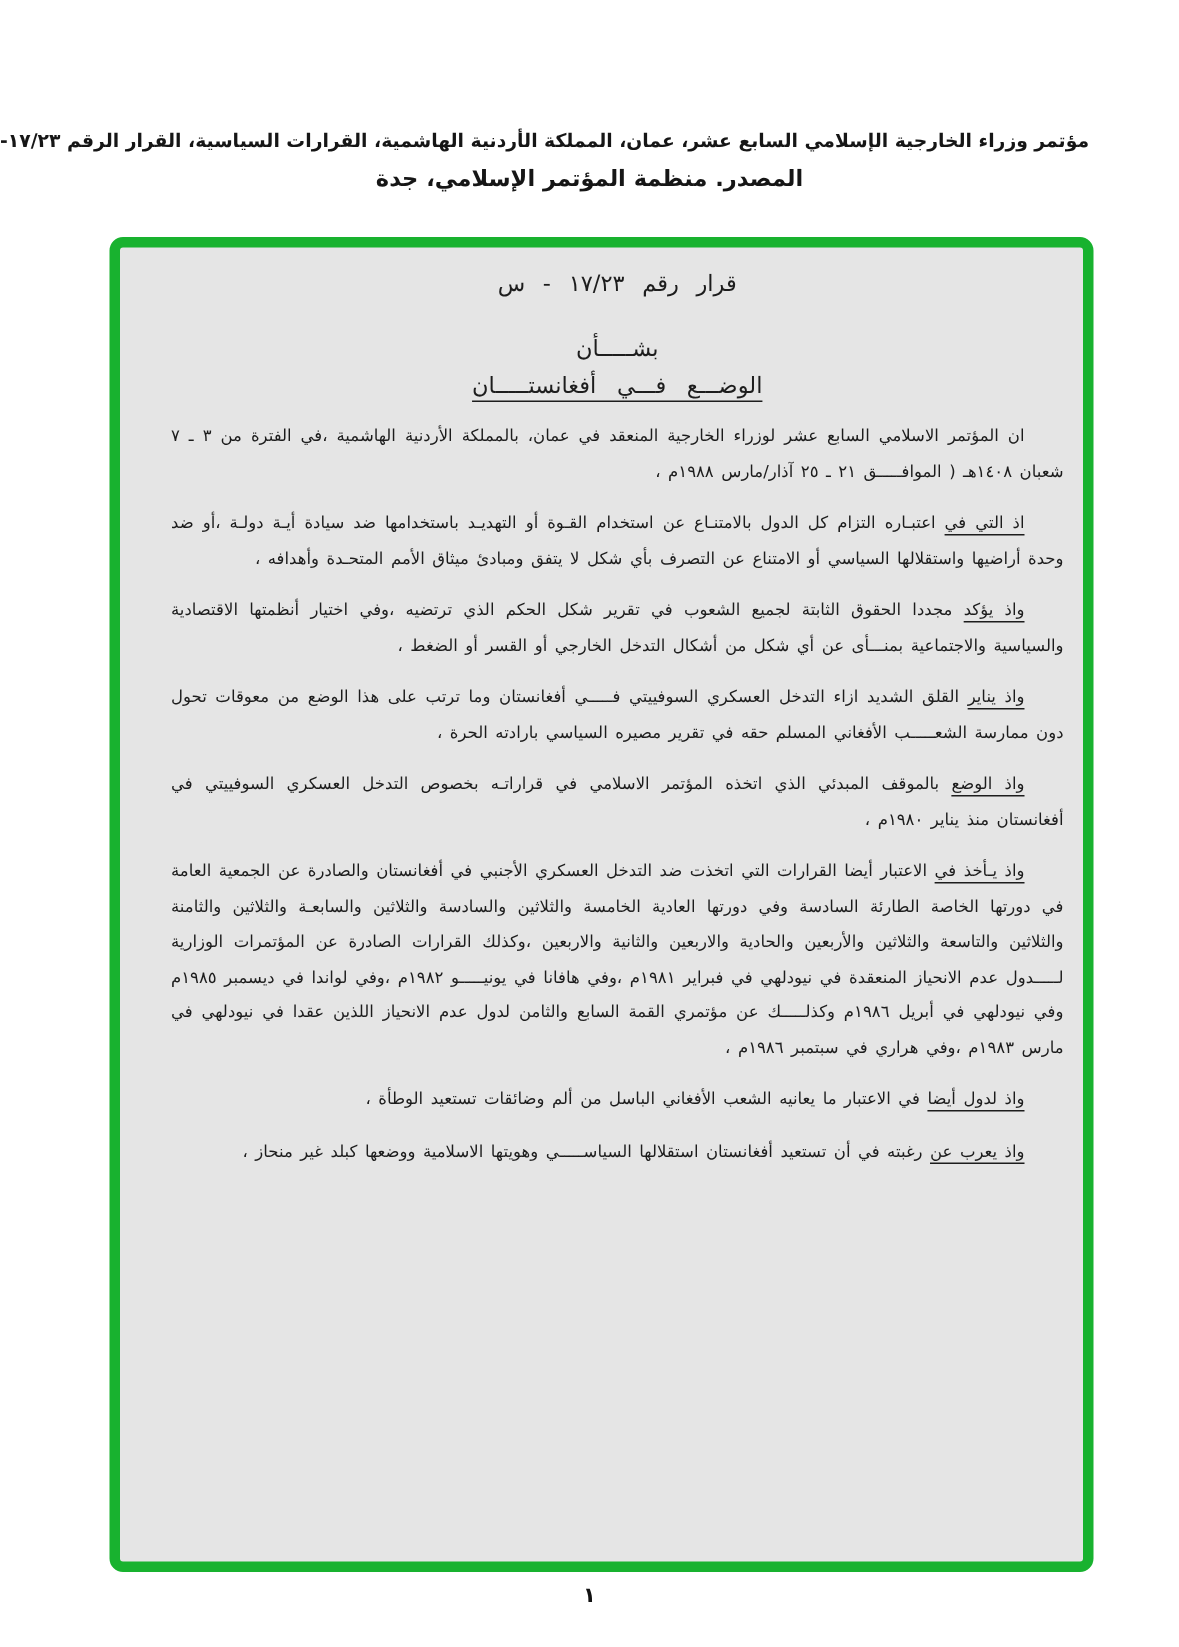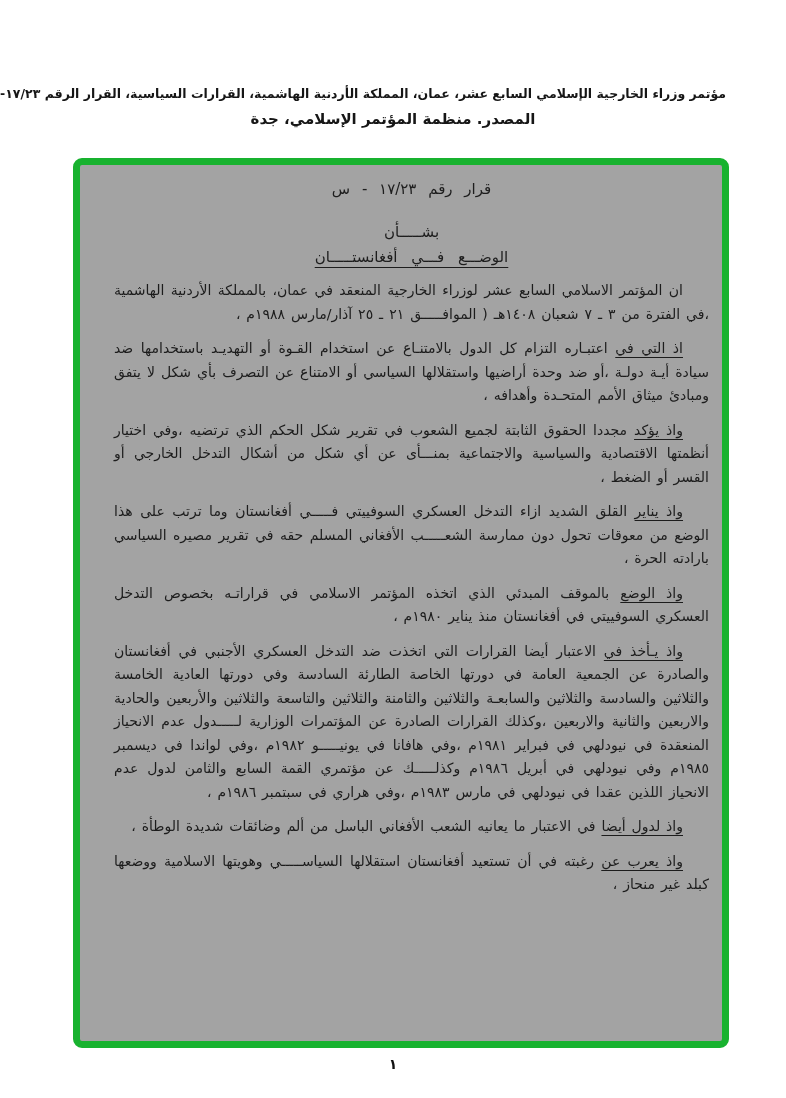--- a/index.html
+++ b/index.html
@@ -31,21 +31,21 @@
     font-weight: bold;
   }
 
   
   .frame {
     position: absolute;
     left: 73px; top: 158px;
     width: 656px; height: 890px;
     border: 7px solid #18b22f;
     border-radius: 9px;
-    background: #a3a3a3;
+    background: #e5e5e5;
   }
   .frame-content {
     position: absolute;
     inset: 0;
     direction: rtl;
     padding: 15px 13px 0 34px;
   }
 
   
   .title-block { text-align: center; margin-bottom: 13px; }
@@ -55,21 +55,21 @@
   .title-subject {
     margin-top: 7px;
     display: inline-block;
     text-decoration: underline;
     text-underline-offset: 5px;
     word-spacing: 9px;
   }
 
   
   .para {
-    font-size: 14px;
+    font-size: 11px;
     line-height: 23.5px;
     text-align: justify;
     text-indent: 26px;
     margin-bottom: 11px;
     color: #1c1c1c;
     word-spacing: 1.5px;
   }
   .lead {
     text-decoration: underline;
     text-underline-offset: 3.5px;
@@ -111,21 +111,21 @@
       <p class="para"><span class="lead">اذ التي في</span><span> اعتبـاره التزام كل الدول بالامتنـاع عن استخدام القـوة أو التهديـد باستخدامها ضد سيادة أيـة دولـة ،أو ضد وحدة أراضيها واستقلالها السياسي أو الامتناع عن التصرف بأي شكل لا يتفق ومبادئ ميثاق الأمم المتحـدة وأهدافه ،</span></p>
 
       <p class="para"><span class="lead">واذ يؤكد</span><span> مجددا الحقوق الثابتة لجميع الشعوب في تقرير شكل الحكم الذي ترتضيه ،وفي اختيار أنظمتها الاقتصادية والسياسية والاجتماعية بمنـــأى عن أي شكل من أشكال التدخل الخارجي أو القسر أو الضغط ،</span></p>
 
       <p class="para"><span class="lead">واذ يناير</span><span> القلق الشديد ازاء التدخل العسكري السوفييتي فـــــي أفغانستان وما ترتب على هذا الوضع من معوقات تحول دون ممارسة الشعـــــب الأفغاني المسلم حقه في تقرير مصيره السياسي بارادته الحرة ،</span></p>
 
       <p class="para"><span class="lead">واذ الوضع</span><span> بالموقف المبدئي الذي اتخذه المؤتمر الاسلامي في قراراتـه بخصوص التدخل العسكري السوفييتي في أفغانستان منذ يناير ١٩٨٠م ،</span></p>
 
       <p class="para"><span class="lead">واذ يـأخذ في</span><span> الاعتبار أيضا القرارات التي اتخذت ضد التدخل العسكري الأجنبي في أفغانستان والصادرة عن الجمعية العامة في دورتها الخاصة الطارئة السادسة وفي دورتها العادية الخامسة والثلاثين والسادسة والثلاثين والسابعـة والثلاثين والثامنة والثلاثين والتاسعة والثلاثين والأربعين والحادية والاربعين والثانية والاربعين ،وكذلك القرارات الصادرة عن المؤتمرات الوزارية لـــــدول عدم الانحياز المنعقدة في نيودلهي في فبراير ١٩٨١م ،وفي هافانا في يونيـــــو ١٩٨٢م ،وفي لواندا في ديسمبر ١٩٨٥م وفي نيودلهي في أبريل ١٩٨٦م وكذلـــــك عن مؤتمري القمة السابع والثامن لدول عدم الانحياز اللذين عقدا في نيودلهي في مارس ١٩٨٣م ،وفي هراري في سبتمبر ١٩٨٦م ،</span></p>
 
-      <p class="para"><span class="lead">واذ لدول أيضا</span><span> في الاعتبار ما يعانيه الشعب الأفغاني الباسل من ألم وضائقات شديدة الوطأة ،</span></p>
+      <p class="para"><span class="lead">واذ لدول أيضا</span><span> في الاعتبار ما يعانيه الشعب الأفغاني الباسل من ألم وضائقات تستعيد الوطأة ،</span></p>
 
       <p class="para"><span class="lead">واذ يعرب عن</span><span> رغبته في أن تستعيد أفغانستان استقلالها السياســـــي وهويتها الاسلامية ووضعها كبلد غير منحاز ،</span></p>
 
     </div>
   </div>
 
   <div class="page-number">١</div>
 
 </div>
 

